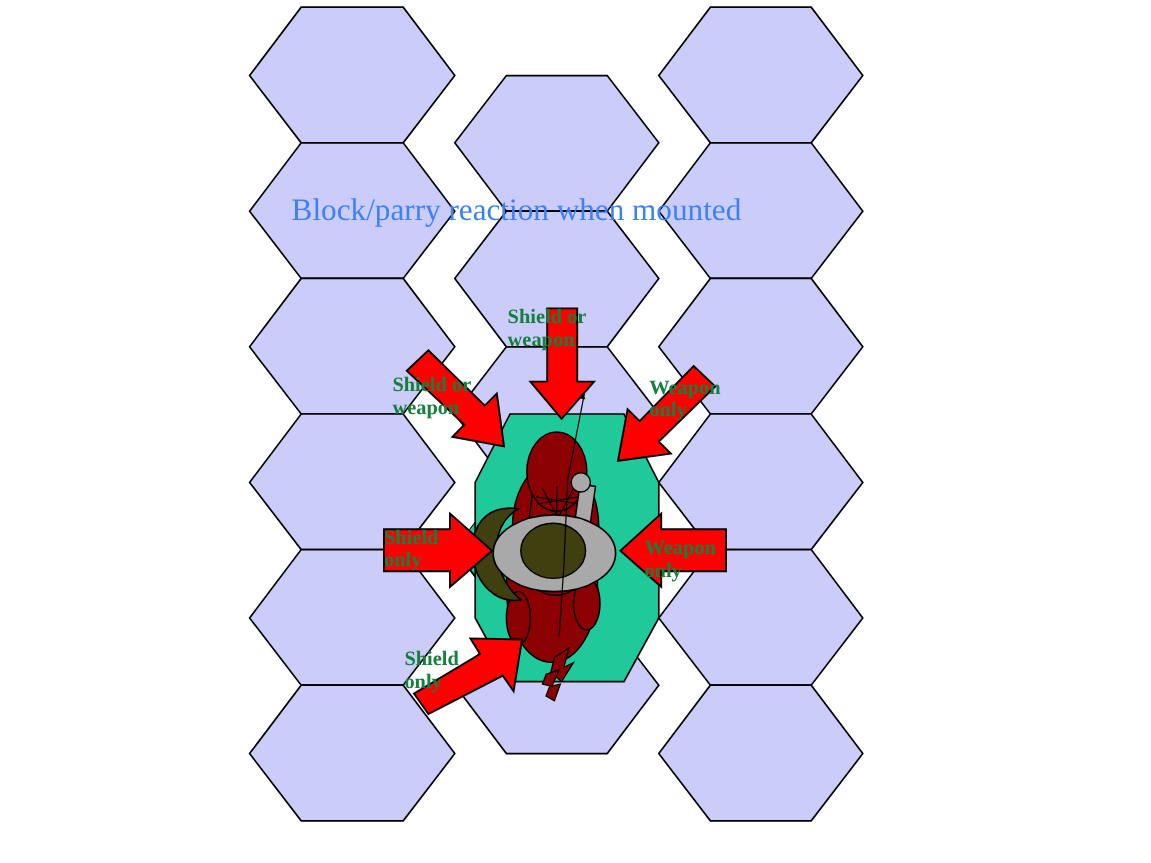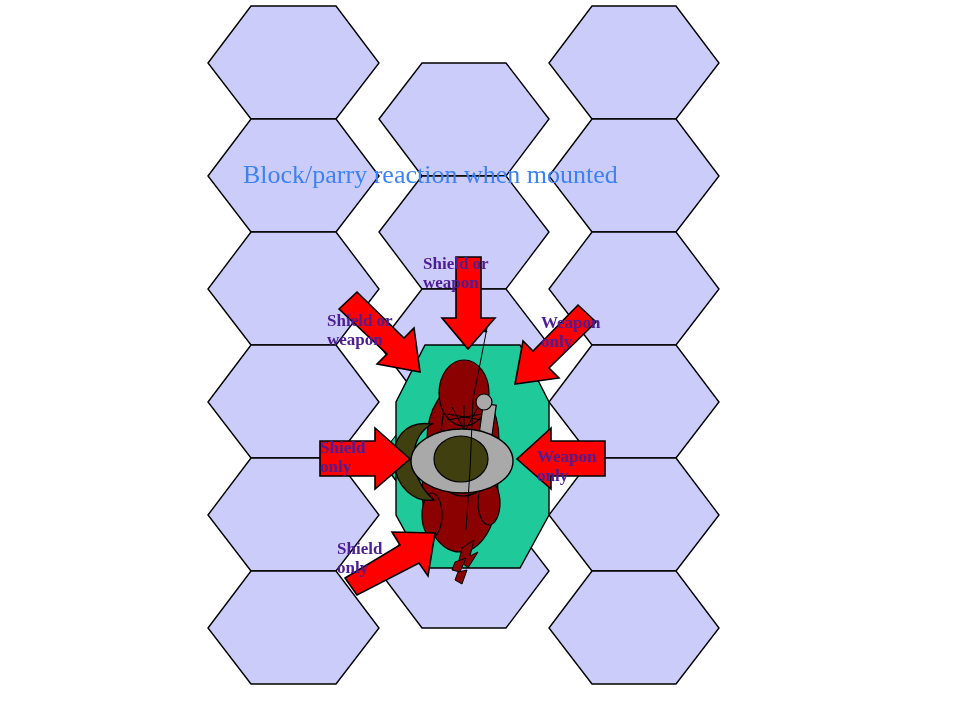--- a/index.html
+++ b/index.html
@@ -25,21 +25,21 @@
     top: 0;
     width: 959px;
     height: 719px;
   }
   .label {
     position: absolute;
     font-family: "Liberation Serif", "DejaVu Serif", serif;
     font-weight: bold;
     font-size: 17px;
     line-height: 19px;
-    color: #4c1d95;
+    color: #15803d;
     white-space: pre-line;
     letter-spacing: 0px;
   }
   #title {
     position: absolute;
     left: 243px;
     top: 139px;
     font-family: "Liberation Serif", "DejaVu Serif", serif;
     font-weight: normal;
     font-size: 26px;

